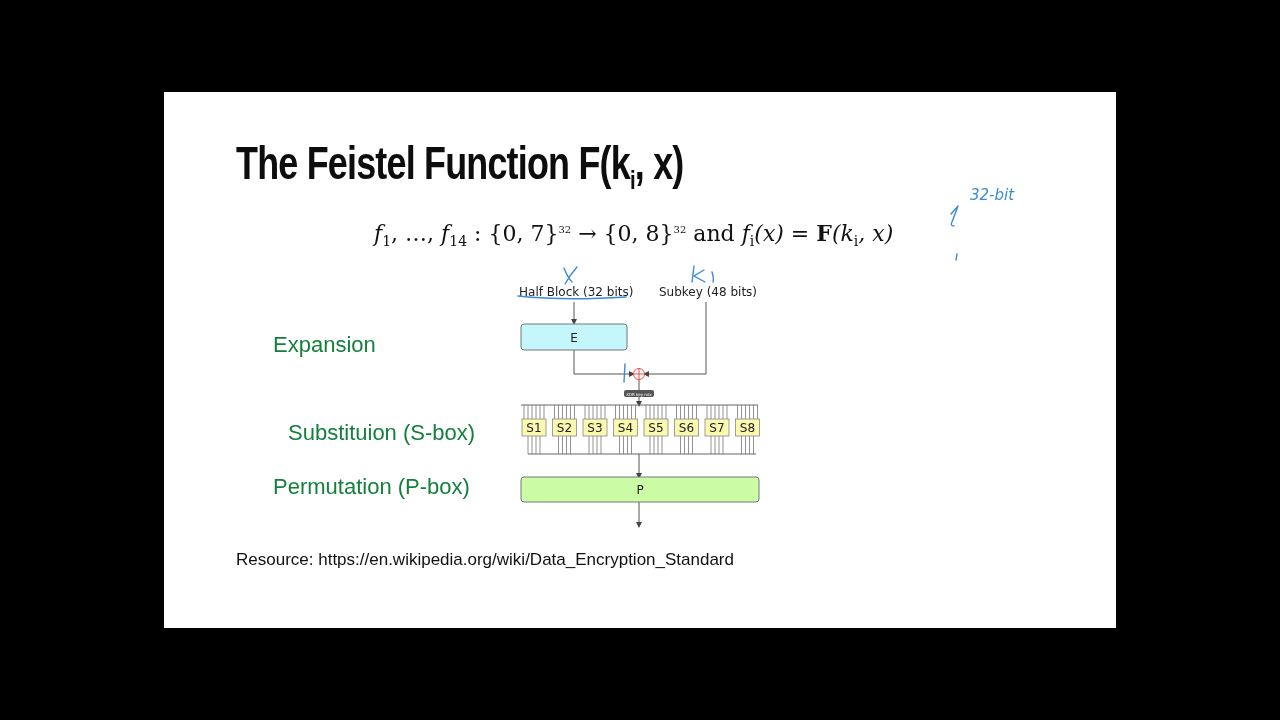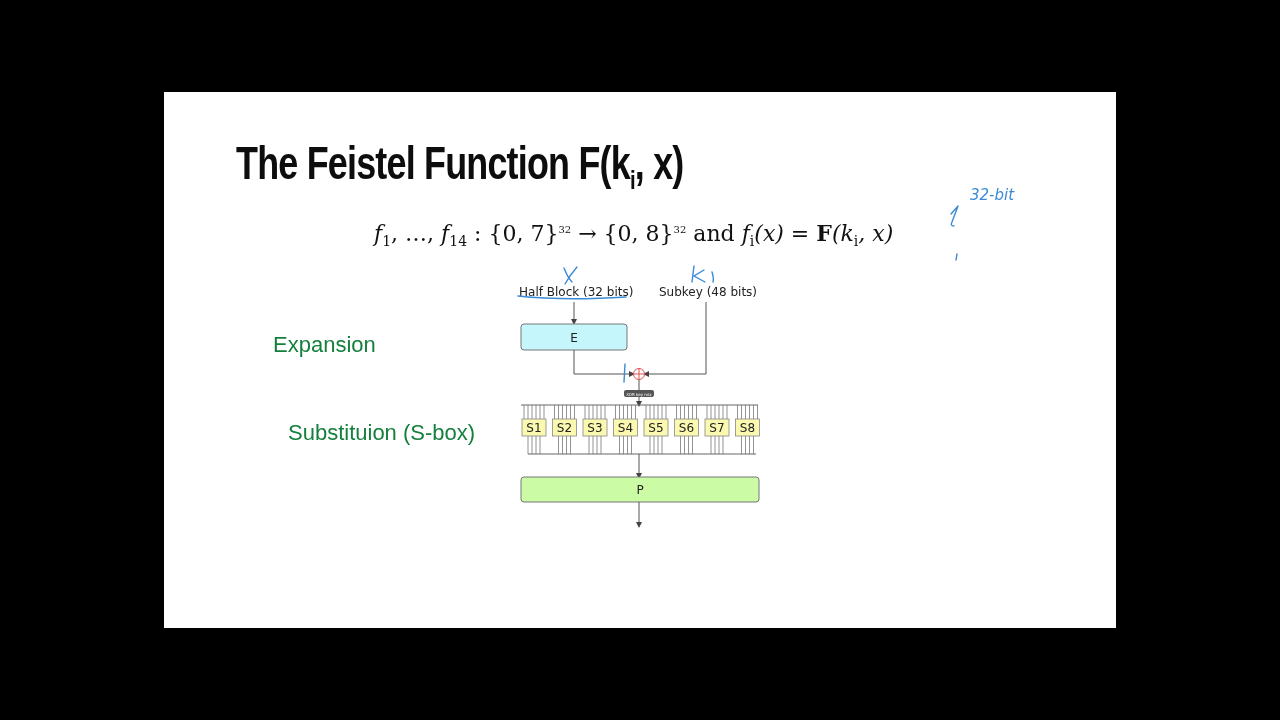--- a/index.html
+++ b/index.html
@@ -75,20 +75,21 @@
 <body>
 
 <div class="slide">
 
   <div class="title"><span>The Feistel Function F(k</span><sub>i</sub><span>, x)</span></div>
 
   <div class="formula"><i>f</i><sub>1</sub><span>, …, </span><i>f</i><sub>14</sub><span> : {0, 7}</span><sup>32</sup><span> → {0, 8}</span><sup>32</sup><span> and </span><i>f</i><sub>i</sub><i>(x) = </i><b>F</b><i>(k</i><sub>i</sub><i>, x)</i></div>
 
   <div class="label" style="left:109px; top:240px;">Expansion</div>
   <div class="label" style="left:108px; top:328px;margin-left:16px;">Substituion (S-box)</div>
+  <div class="label" style="left:109px; top:382px;">Permutation (P-box)</div>
 
   <svg class="diagram" viewBox="0 0 280 260" width="280" height="260">
     <defs>
       <marker id="arr" markerWidth="6" markerHeight="6" refX="3" refY="3" orient="auto">
         <path d="M0,0 L6,3 L0,6 z" fill="#444"></path>
       </marker>
     </defs>
 
     <text class="dtext" x="15" y="24">Half Block (32 bits)</text>
     <text class="dtext" x="155" y="24">Subkey (48 bits)</text>
@@ -258,13 +259,14 @@
       <path d="M548,180 Q550,186 549,190"></path>
 
       <path d="M461,272 L460,290"></path>
 
       <path d="M787,122 L794,114 M794,114 Q791,122 788,130 M788,130 Q786,134 790,134"></path>
       <path d="M793,162 L792,168"></path>
     </g>
     <text x="806" y="108" font-family="DejaVu Sans, sans-serif" font-size="15" fill="#3a8ad6" font-style="italic">32-bit</text>
   </svg>
 
+  <div class="resource">Resource: https://en.wikipedia.org/wiki/Data_Encryption_Standard</div>
 </div>
 
 </body></html>

